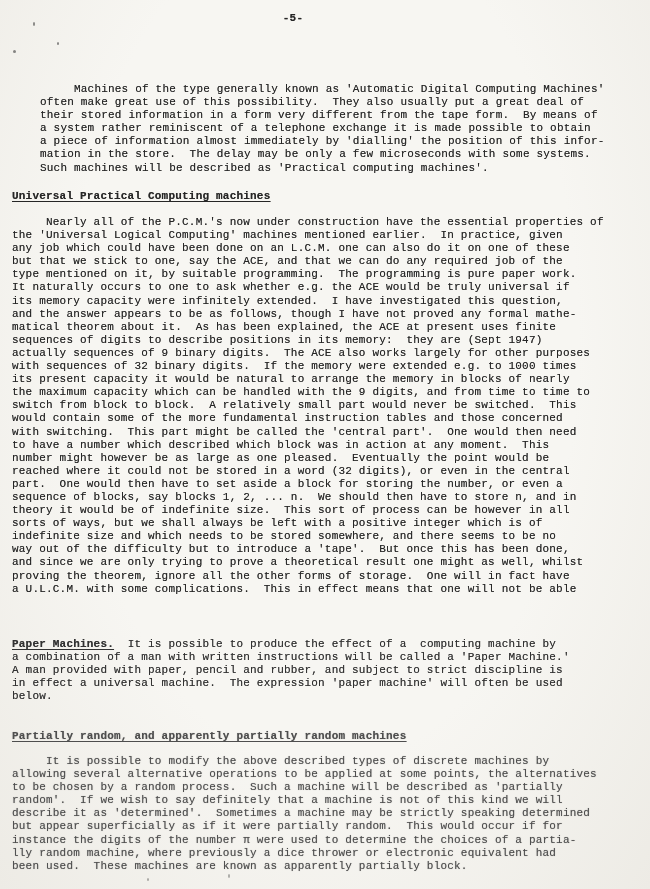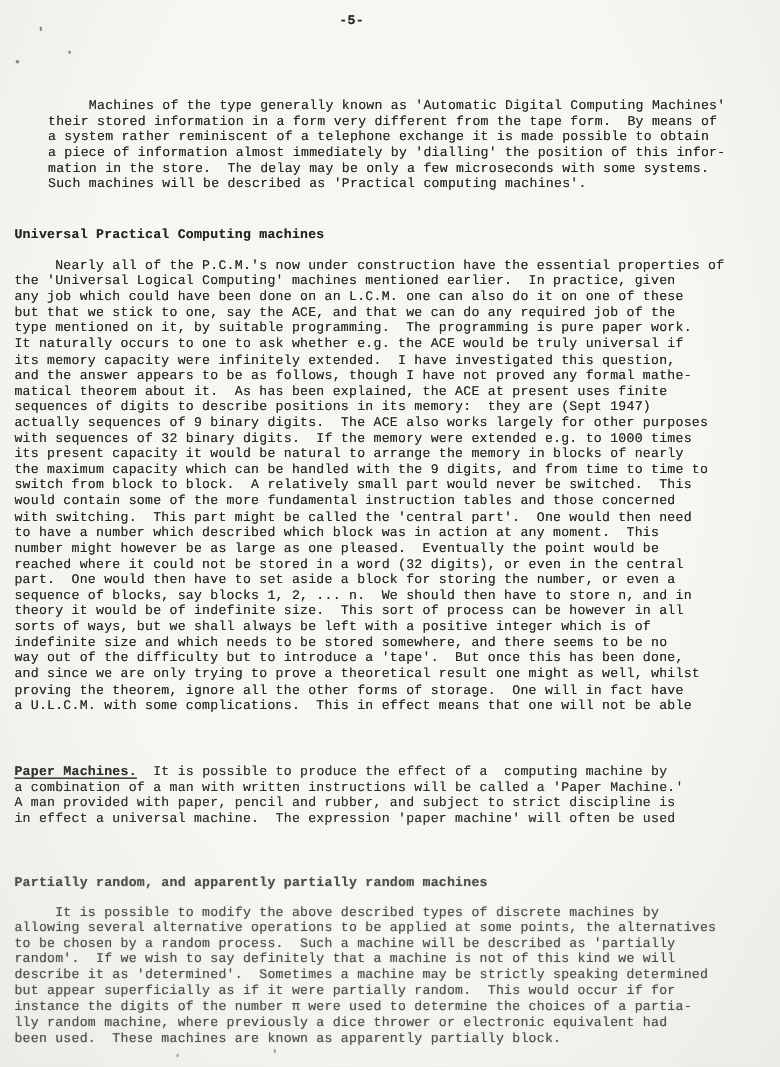--- a/index.html
+++ b/index.html
@@ -23,20 +23,21 @@
   }
   .line{white-space:pre;}
   .pos{position:absolute;left:12px;}
   .page-number{
     position:absolute;top:12px;left:0;width:586px;
     text-align:center;
     font-weight:bold;
   }
   .heading{
     font-weight:bold;
+    text-decoration:underline;
     text-underline-offset:2px;
   }
   .runin-heading{
     text-decoration:underline;
     text-underline-offset:2px;
     font-weight:bold;
   }
   .medium{color:#313131;}
   .faded{
     color:#4e4e4e;
@@ -63,20 +64,21 @@
   <div class="page-number txt">-5-</div>
 
   <div class="artifact a1"></div>
   <div class="artifact a2"></div>
   <div class="artifact a3"></div>
   <div class="artifact a4"></div>
   <div class="artifact a5"></div>
 
   <div class="pos txt" style="top:83px;margin-left:28px;">
       <div class="line">     Machines of the type generally known as 'Automatic Digital Computing Machines'</div>
+      <div class="line">often make great use of this possibility.  They also usually put a great deal of</div>
       <div class="line">their stored information in a form very different from the tape form.  By means of</div>
       <div class="line">a system rather reminiscent of a telephone exchange it is made possible to obtain</div>
       <div class="line">a piece of information almost immediately by 'dialling' the position of this infor-</div>
       <div class="line">mation in the store.  The delay may be only a few microseconds with some systems.</div>
       <div class="line">Such machines will be described as 'Practical computing machines'.</div>
     </div>
 
   <div class="pos txt heading" style="top:190px;">Universal Practical Computing machines</div>
 
   <div class="pos txt" style="top:216px;">
@@ -110,20 +112,21 @@
       <div class="line">proving the theorem, ignore all the other forms of storage.  One will in fact have</div>
       <div class="line">a U.L.C.M. with some complications.  This in effect means that one will not be able</div>
     </div>
 
   <div class="pos txt medium" style="top:638px;">
     <div class="line"><span class="runin-heading">Paper Machines.</span><span>  It is possible to produce the effect of a  computing machine by</span></div>
     <div>
         <div class="line">a combination of a man with written instructions will be called a 'Paper Machine.'</div>
         <div class="line">A man provided with paper, pencil and rubber, and subject to strict discipline is</div>
         <div class="line">in effect a universal machine.  The expression 'paper machine' will often be used</div>
+        <div class="line">below.</div>
       </div>
   </div>
 
   <div class="pos txt heading faded" style="top:730px;">Partially random, and apparently partially random machines</div>
 
   <div class="pos txt faded" style="top:755px;">
       <div class="line">     It is possible to modify the above described types of discrete machines by</div>
       <div class="line">allowing several alternative operations to be applied at some points, the alternatives</div>
       <div class="line">to be chosen by a random process.  Such a machine will be described as 'partially</div>
       <div class="line">random'.  If we wish to say definitely that a machine is not of this kind we will</div>

